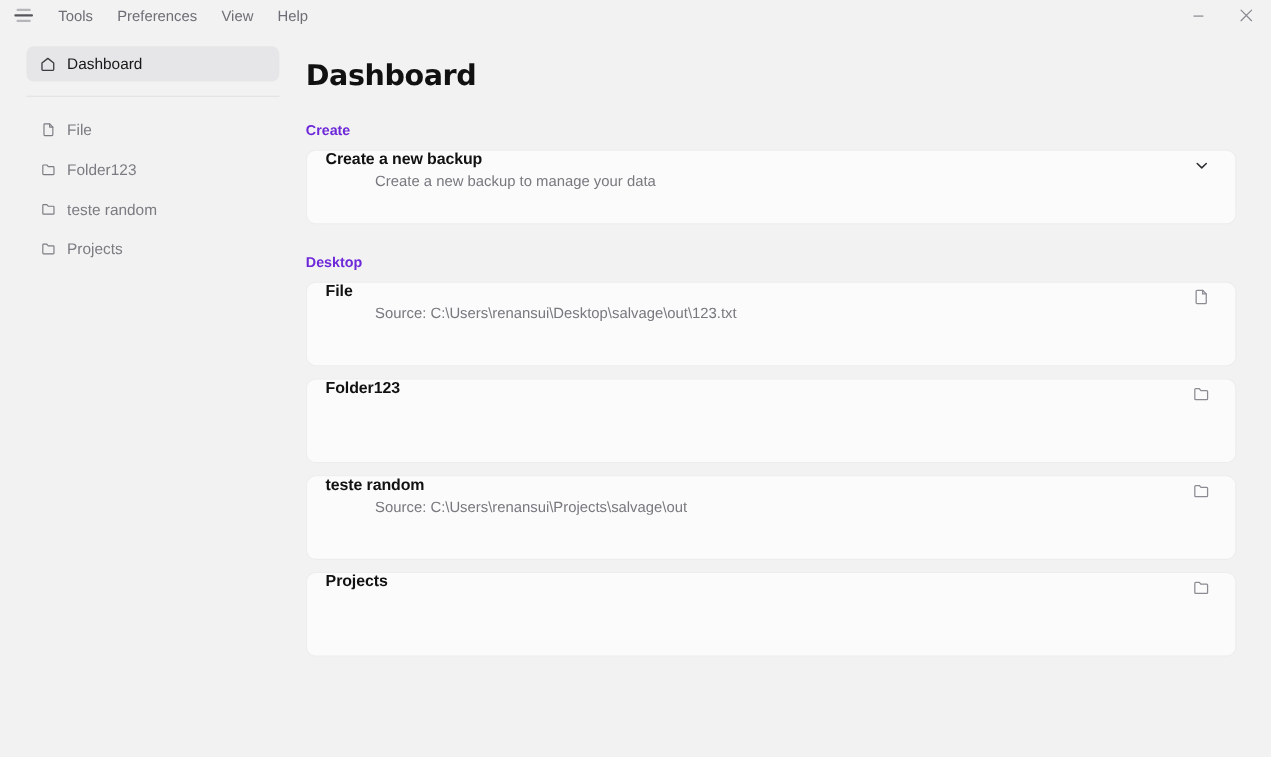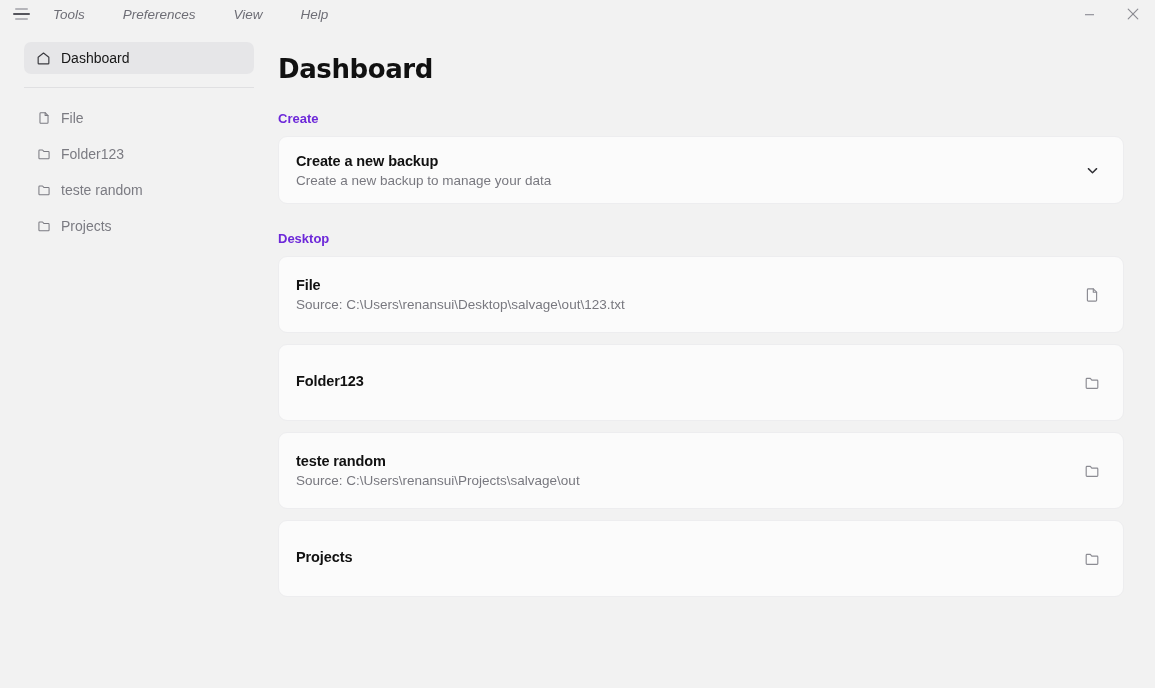--- a/index.html
+++ b/index.html
@@ -39,23 +39,22 @@
     flex: 0 0 auto;
   }
   .hamburger .bar { height: 2px; border-radius: 1px; background: #b5b5ba; }
   .hamburger .bar.b1 { width: 13px; }
   .hamburger .bar.b2 { width: 17px; background: #55555c; }
   .hamburger .bar.b3 { width: 13px; }
 
   .menu {
     display: flex;
     align-items: flex-start;
-    gap: 16px;
+    gap: 0px;
     margin-left: 8px;
-    font-style: italic;
   }
   .menu-item {
     font-size: 13.5px;
     color: #6e6e76;
     padding: 4px 11px;
     border-radius: 4px;
     cursor: default;
     white-space: nowrap;
   }
 
@@ -142,41 +141,42 @@
     margin-bottom: 10px;
   }
 
   .section + .section { margin-top: 27px; }
 
   .card {
     background: #fbfbfb;
     border: 1px solid #ededef;
     border-radius: 9px;
     display: flex;
-    align-items: center;
+    align-items: flex-start;
     padding: 0 18px 0 17px;
     min-height: 67px;
     cursor: pointer;
   }
 
   .card-text { flex: 1 1 auto; min-width: 0; }
 
   .card-title {
     font-size: 14.5px;
     font-weight: 700;
     color: #111111;
     margin-bottom: 4px;
     letter-spacing: -0.1px;
   }
   .card-sub {
     font-size: 13.5px;
     color: #78787f;
     white-space: nowrap;
     overflow: hidden;
     text-overflow: ellipsis;
+    margin-left: 45px;
   }
 
   .card-action {
     flex: 0 0 auto;
     width: 26px;
     height: 26px;
     display: flex;
     align-items: center;
     justify-content: center;
     margin-left: 14px;

